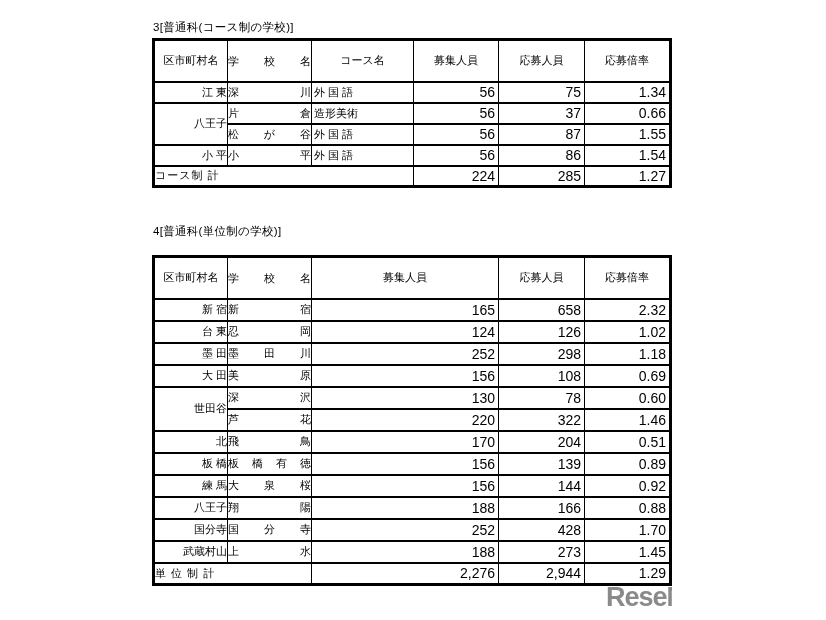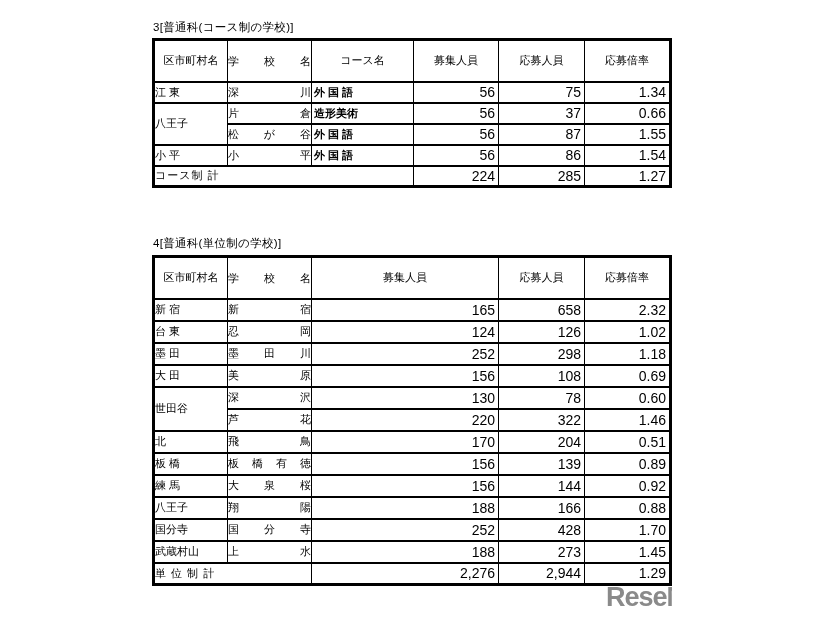--- a/index.html
+++ b/index.html
@@ -1,33 +1,33 @@
 <!DOCTYPE html>
 <html><head>
 <meta charset="utf-8">
 <style>
   html,body{margin:0;padding:0;}
   body{font-family:"Liberation Sans","DejaVu Sans",sans-serif;color:#000;background:#fff;}
   .page{position:relative;width:672px;height:620px;background:#ffffff;overflow:hidden;}
   .tbl-title{position:absolute;font-size:11.5px;color:#000;letter-spacing:0.3px;white-space:nowrap;}
   .t3-title{left:153px;top:20px;}
-  .t4-title{left:153px;top:236px;}
+  .t4-title{left:153px;top:224px;}
   table.tbl{position:absolute;border-collapse:collapse;table-layout:fixed;width:517px;}
   table.tbl3{left:152px;top:38px;}
   table.tbl4{left:152px;top:255px;}
   .tbl{border:3px solid #000;}
   .tbl th,.tbl td{border:1px solid #000;border-top-width:2px;border-bottom-width:2px;
     font-weight:normal;font-size:11px;padding:0;vertical-align:middle;overflow:hidden;}
   .tbl thead tr{height:42px;}
   .tbl3 tbody tr{height:21px;}
   .tbl4 tbody tr{height:22px;}
   .tbl th{text-align:center;}
-  td.dist{text-align:left;}
+  td.dist{text-align:right;}
   td.num{text-align:right;padding-right:3px;font-size:14px;font-family:"Liberation Sans",sans-serif;}
-  td.course{text-align:left;padding-left:2px;font-weight:bold;}
+  td.course{text-align:left;padding-left:2px;}
   .padcell{padding-left:3px;padding-right:3px;}
   .spread{display:flex;justify-content:space-between;align-items:center;width:100%;}
   td .spread,th .spread{line-height:1.1;}
   td.total-label{text-align:left;letter-spacing:1px;}
   .logo{position:absolute;left:606px;top:582px;width:120px;height:34px;}
   .logo-text{position:absolute;left:0;top:2px;font-size:27px;font-weight:bold;
     color:#8a8a8a;letter-spacing:-1px;line-height:1;font-family:"Liberation Sans",sans-serif;}
   .logo-ruby{position:absolute;left:72px;top:-3px;font-size:6.5px;color:#9a9a9a;letter-spacing:0.5px;white-space:nowrap;}
 </style>
 </head>

